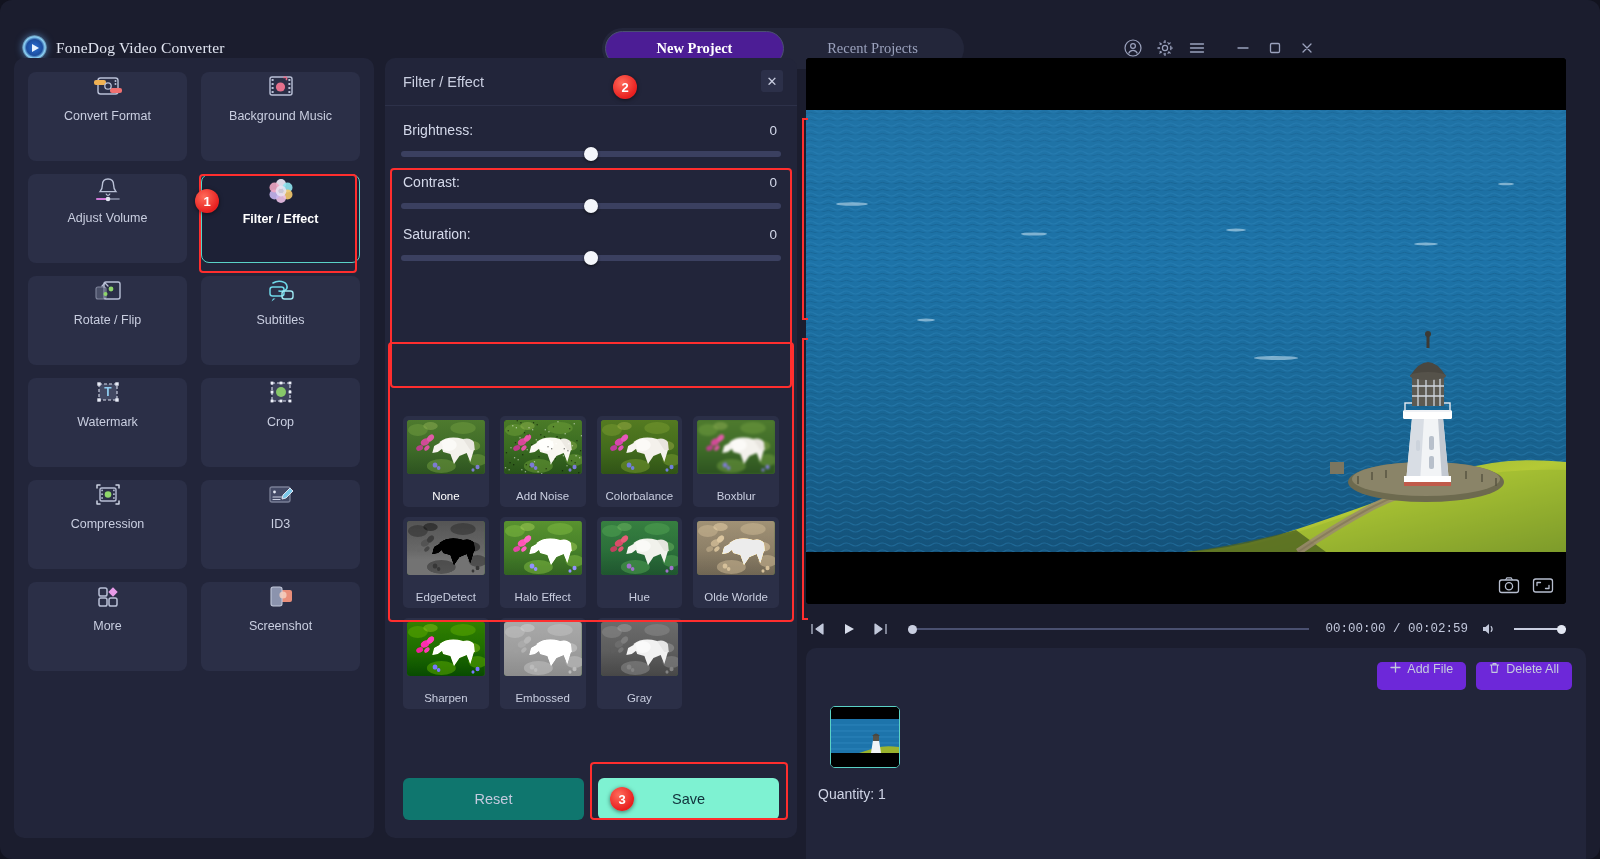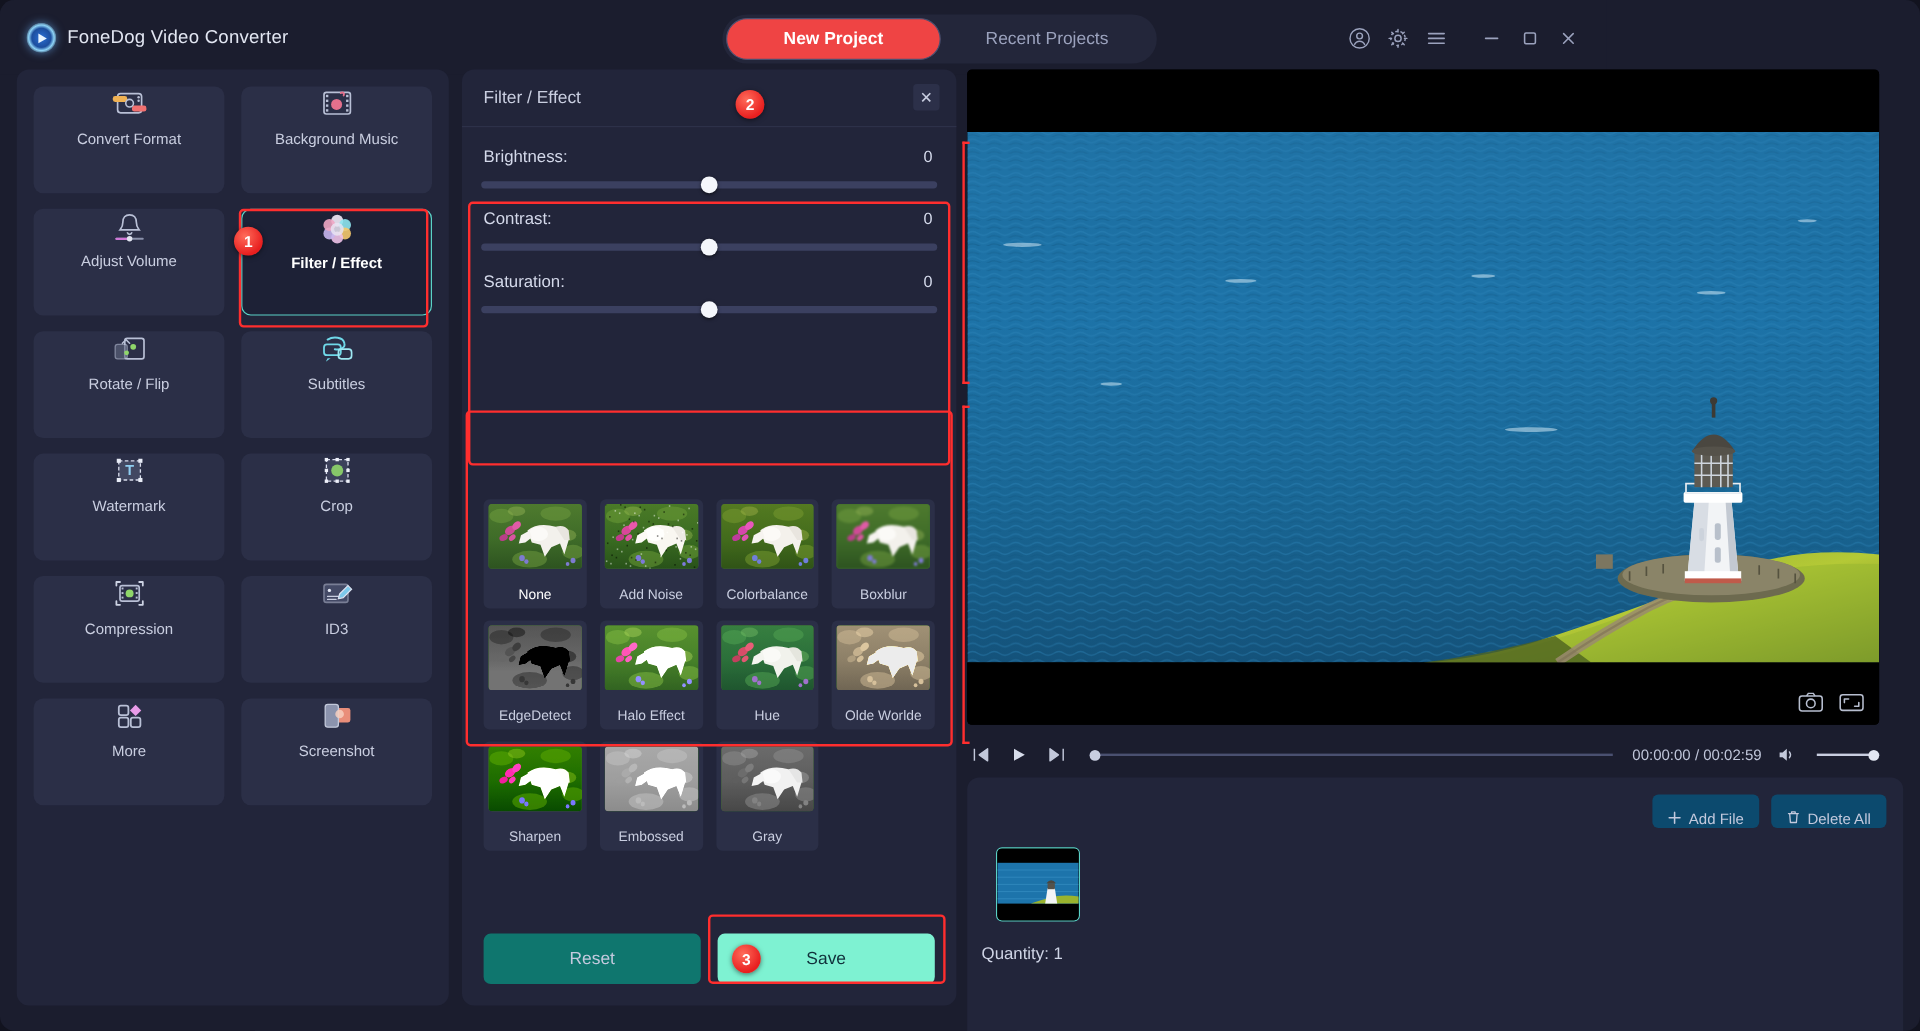--- a/index.html
+++ b/index.html
@@ -12,22 +12,23 @@
   .app {
     position: absolute; left: 0; top: 0;
     width: 1600px; height: 859px;
     background: #1b1d2e;
     border-radius: 12px;
     overflow: hidden;
   }
 
   
   .titlebar {
-    position: absolute; left: 0; top: 0; width: 1339px; height: 62px;
+    position: absolute; left: 0; top: 16px; width: 1339px; height: 62px;
     background: #1b1d2e;
+    font-family: Liberation Serif, serif;
   }
   .brand { position: absolute; left: 22px; top: 19px; display: flex; align-items: center; gap: 9px; }
   .brand-logo {
     width: 25px; height: 25px; border-radius: 50%;
     background: radial-gradient(circle at 50% 50%, #2a6fd4 0%, #1d4e9e 45%, #8fd4f7 60%, #1a2340 78%);
     display: flex; align-items: center; justify-content: center;
     box-shadow: 0 0 7px rgba(110,180,255,.55);
   }
   .brand-logo::after {
     content: ""; width: 0; height: 0;
@@ -43,21 +44,21 @@
     width: 362px; height: 41px;
     background: #23263a; border-radius: 21px;
     display: flex; align-items: center; padding: 3px;
   }
   .tab {
     flex: 1; height: 35px; border-radius: 18px;
     display: flex; align-items: center; justify-content: center;
     color: #9ba2bd; font-size: 14.5px; cursor: pointer;
   }
   .tab.active { background: #2f3category; }
-  .tab.active { background: #ef4444; color: #ffffff; font-weight: bold;
+  .tab.active { background: #4c1d95; color: #ffffff; font-weight: bold;
     border: 1px solid #4a5070; }
 
   .winctrls { position: absolute; right: 16px; top: 18px; display: flex; align-items: center; gap: 0; }
   .wc { width: 32px; height: 28px; display: flex; align-items: center; justify-content: center; cursor: pointer; }
   .wc svg { display: block; }
   .wc-gap { width: 14px; }
 
   
   .sidebar {
     position: absolute; left: 14px; top: 58px;
@@ -167,33 +168,33 @@
   .pv-btns { position: absolute; right: 10px; bottom: 8px; display: flex; gap: 8px; z-index: 5; }
   .pv-btn { width: 26px; height: 22px; display: flex; align-items: center; justify-content: center; cursor: pointer; }
 
   .transport {
     position: absolute; left: 0; top: 552px; width: 760px; height: 38px;
     display: flex; align-items: center; gap: 10px;
   }
   .tbtn { width: 22px; height: 22px; display: flex; align-items: center; justify-content: center; cursor: pointer; }
   .progress { flex: 1; height: 2px; background: #4a5070; position: relative; margin: 0 6px; cursor: pointer; }
   .playhead { position: absolute; left: 0; top: -3.5px; width: 9px; height: 9px; border-radius: 50%; background: #c9cee0; }
-  .timecode { color: #c0c6da; font-size: 12.5px; white-space: nowrap; }
+  .timecode { color: #c0c6da; font-size: 12.5px; white-space: nowrap; font-family: Liberation Mono, monospace; }
   .vol-track { width: 52px; height: 2px; background: #c9cee0; position: relative; margin-left: 4px; cursor: pointer; }
   .vol-knob { position: absolute; right: 0; top: -3.5px; width: 9px; height: 9px; border-radius: 50%; background: #e3e7f2; }
 
   .filelist {
     position: absolute; left: 0; top: 590px; width: 780px; height: 248px;
     background: #22253a; border-radius: 10px; padding: 14px;
   }
   .fl-top { display: flex; justify-content: flex-end; gap: 10px; }
   .fl-btn {
     height: 28px; padding: 0 13px; border-radius: 5px;
-    background: #0c4a6e; color: #c3c9dd; font-size: 12.5px;
-    display: flex; align-items: flex-end; gap: 6px; cursor: pointer;
+    background: #6d28d9; color: #c3c9dd; font-size: 12.5px;
+    display: flex; align-items: flex-start; gap: 6px; cursor: pointer;
   }
   .file-card { position: absolute; left: 24px; top: 58px; }
   .file-thumb {
     width: 70px; height: 62px; border-radius: 5px; overflow: hidden;
     border: 1.5px solid #5ad2c6; background: #000; cursor: pointer;
   }
   .qty { position: absolute; left: 12px; top: 138px; color: #d0d5e6; font-size: 14px; }
 </style>
 </head>
 <body>

